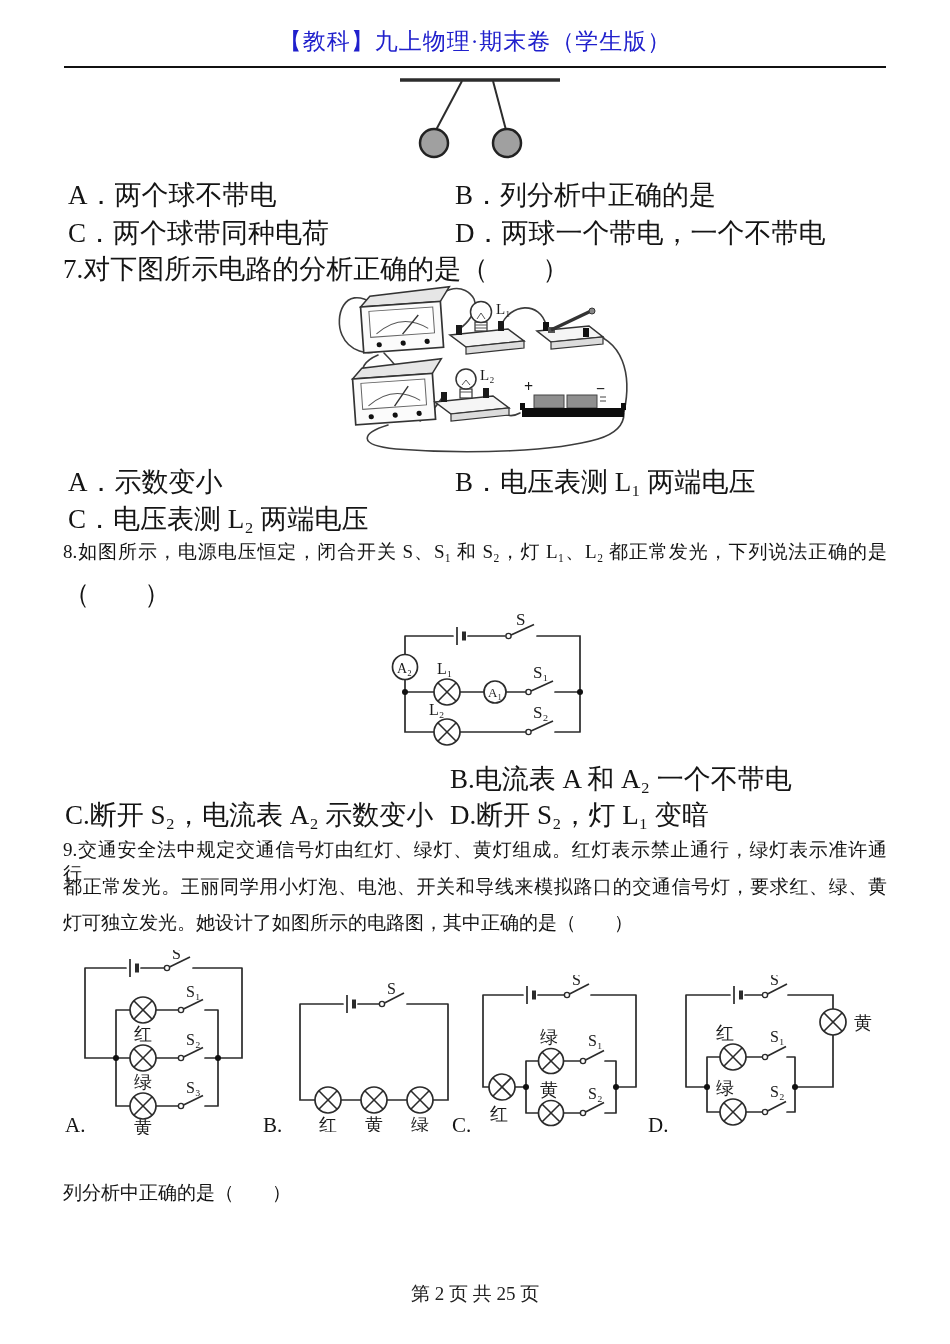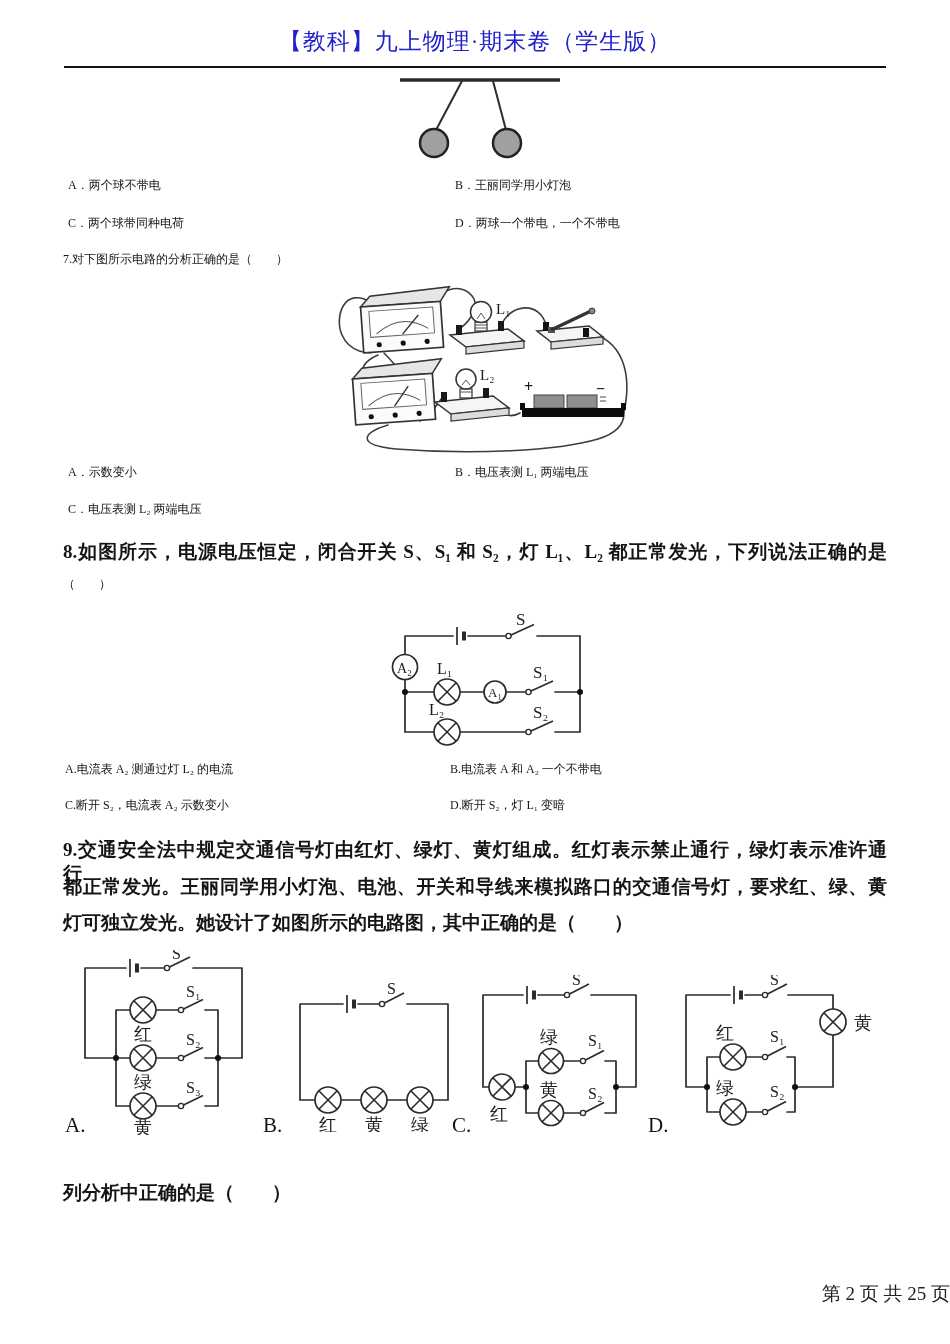--- a/index.html
+++ b/index.html
@@ -7,25 +7,25 @@
     position:relative; width:950px; height:1344px; margin:0 auto;
     background:#ffffff; overflow:hidden;
     font-family:"Liberation Serif","DejaVu Serif",serif; color:#151515;
   }
   .abs { position:absolute; }
   .hdr {
     position:absolute; left:0; top:26px; width:100%; text-align:center;
     font-size:23px; font-weight:normal; color:#2020cc; letter-spacing:1px;
   }
   .rule { position:absolute; left:64px; top:66px; width:822px; height:2px; background:#111; }
-  .t { font-size:12px; line-height:1.3; white-space:nowrap; }
-  .stem { font-size:19px; line-height:1.25; width:824px; white-space:normal;font-weight:bold; }
+  .t { font-size:27px; line-height:1.3; white-space:nowrap; }
+  .stem { font-size:19px; line-height:1.25; width:824px; white-space:normal; }
   .jl { text-align:justify; text-align-last:justify; }
   .abcd { font-size:21px; }
-  .ftr { position:absolute; left:0; top:1281px; width:100%; text-align:right; font-size:19px; color:#222; }
+  .ftr { position:absolute; left:0; top:1281px; width:100%; text-align:center; font-size:19px; color:#222; }
   svg { display:block; }
   svg text { font-family:"Liberation Serif","DejaVu Serif",serif; fill:#1b1b1b; }
   .wire { stroke:#2b2b2b; stroke-width:1.7; fill:none; stroke-linecap:round; }
   .wire2 { stroke:#3d3d3d; stroke-width:1.6; fill:none; stroke-linecap:round; }
   .sym { stroke:#2b2b2b; fill:#ffffff; }
   .dot { fill:#111; stroke:none; }
 </style>
 </head>
 <body>
 
@@ -36,21 +36,21 @@
 
   <svg class="abs" style="left:385px;top:75px" width="190" height="88" viewBox="0 0 190 88">
     <line x1="15" y1="5" x2="175" y2="5" stroke="#2c2c2c" stroke-width="3.5"></line>
     <line x1="77" y1="6" x2="51" y2="55" stroke="#2c2c2c" stroke-width="2"></line>
     <line x1="108" y1="6" x2="121" y2="55" stroke="#2c2c2c" stroke-width="2"></line>
     <circle cx="49" cy="68" r="14" fill="#a0a0a0" stroke="#222" stroke-width="2.5"></circle>
     <circle cx="122" cy="68" r="14" fill="#a0a0a0" stroke="#222" stroke-width="2.5"></circle>
   </svg>
 
   <div class="abs t" style="left:68px;top:178px">A．两个球不带电</div>
-  <div class="abs t" style="left:455px;top:178px">B．王丽同学用小灯泡</div>
+  <div class="abs t" style="left:455px;top:178px">B．列分析中正确的是</div>
   <div class="abs t" style="left:68px;top:216px">C．两个球带同种电荷</div>
   <div class="abs t" style="left:455px;top:216px">D．两球一个带电，一个不带电</div>
 
   <div class="abs t" style="left:63px;top:252px">7.对下图所示电路的分析正确的是（　　）</div>
 
   <svg class="abs" style="left:332px;top:283px" width="300" height="170" viewBox="0 0 300 170">
 
     <g>
       <path class="wire2" d="M103,24 C108,2 134,0 142,16 C147,27 135,41 127,46"></path>
       <path class="wire2" d="M40,20 C12,2 2,34 10,52 C17,68 36,74 50,66 C58,61 56,50 48,48"></path>
@@ -180,21 +180,20 @@
       <line x1="71.2" y1="108.8" x2="52.8" y2="127.2" stroke="#2b2b2b" stroke-width="1.6"></line>
     </g>
     <text x="44" y="101" font-size="16">L₂</text>
     <g>
       <circle class="sym" cx="143.5" cy="118" r="2.6" stroke-width="1.4"></circle>
       <line x1="146" y1="117" x2="168" y2="107" stroke="#2b2b2b" stroke-width="1.7"></line>
     </g>
     <text x="148" y="104" font-size="17">S₂</text>
   </svg>
 
-  <div class="abs t" style="left:65px;top:762px">A.电流表 A₂ 测通过灯 L₂ 的电流</div>
   <div class="abs t" style="left:450px;top:762px">B.电流表 A 和 A₂ 一个不带电</div>
   <div class="abs t" style="left:65px;top:798px">C.断开 S₂，电流表 A₂ 示数变小</div>
   <div class="abs t" style="left:450px;top:798px">D.断开 S₂，灯 L₁ 变暗</div>
 
   <div class="abs stem jl" style="left:63px;top:838px">9.交通安全法中规定交通信号灯由红灯、绿灯、黄灯组成。红灯表示禁止通行，绿灯表示准许通行，</div>
   <div class="abs stem jl" style="left:63px;top:875px">都正常发光。王丽同学用小灯泡、电池、开关和导线来模拟路口的交通信号灯，要求红、绿、黄</div>
   <div class="abs stem" style="left:63px;top:911px">灯可独立发光。她设计了如图所示的电路图，其中正确的是（　　）</div>
 
   <svg class="abs" style="left:70px;top:950px" width="190" height="185" viewBox="0 0 190 185">
     <path class="wire" d="M15,18 H56 M71,18 H94 M123,18 H172 M15,18 V108 H46 M172,18 V108 H148 M46,60 V156 M148,60 V156

